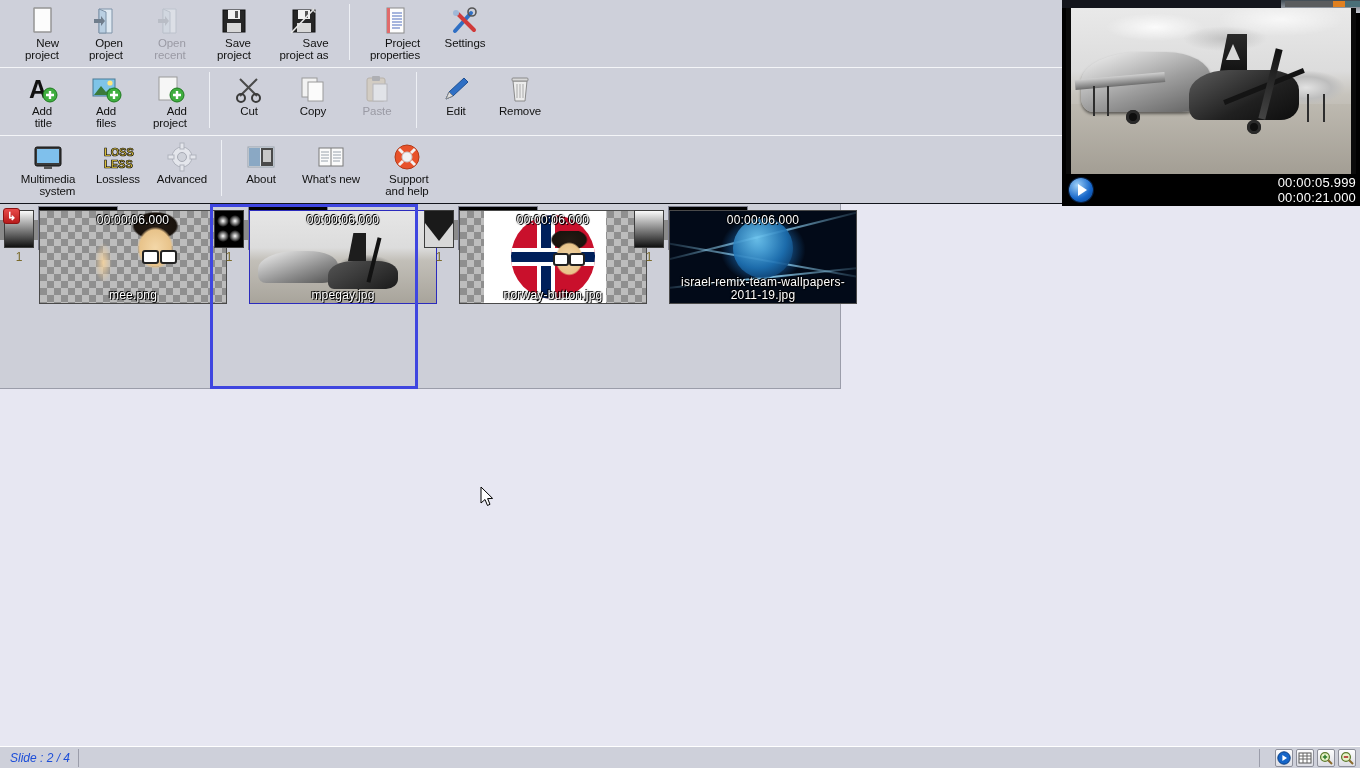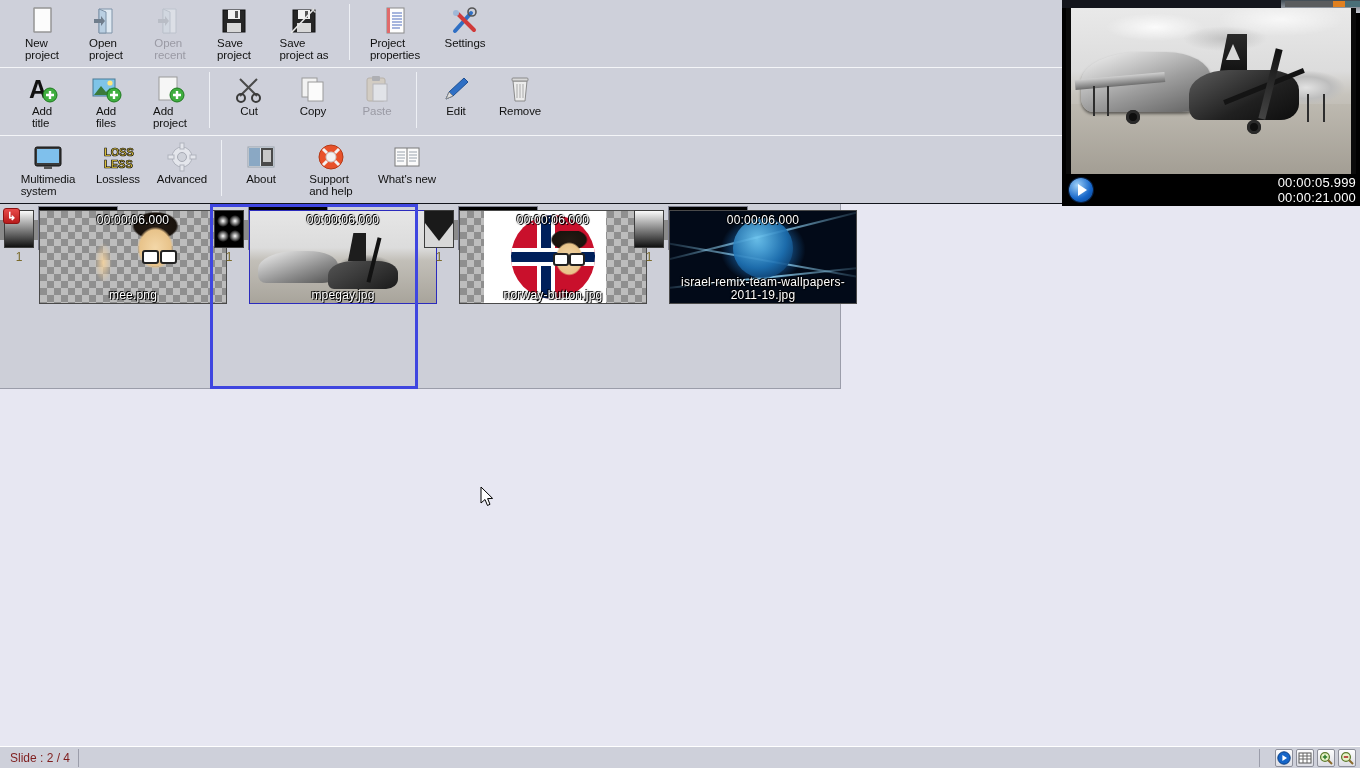--- a/index.html
+++ b/index.html
@@ -42,21 +42,21 @@
   .tb-item.wide { width: 76px; }
   .tb-item .icon {
     width: 32px; height: 32px;
     display: flex; align-items: center; justify-content: center;
     margin-bottom: 1px;
   }
   .tb-item .lbl {
     font-size: 11.5px;
     color: #111;
     line-height: 11.5px;
-    text-align: left;
+    text-align: right;
     white-space: pre-line;
     letter-spacing: -0.1px;
   }
   .tb-item.disabled .lbl { color: #9a9aa4; }
   .tb-item.disabled .icon { opacity: 0.45; }
 
   .tb-sep {
     width: 1px; height: 56px;
     margin: 4px 7px 0 7px;
     background: #a8aab4;
@@ -367,22 +367,23 @@
 
   
   .statusbar {
     position:absolute; left:0; bottom:0; width:1360px; height:22px;
     background:#ced0da; border-top:1px solid #ffffff;
   }
   .status-cell {
     position:absolute; left:2px; top:2px; height:18px;
     padding:0 8px;
     display:flex; align-items:center;
-    font-size:12px; color:#7f1d1d;
+    font-size:12px; color:#1d4ed8;
     border-right:1px solid #9b9daa;
+    font-style:italic;
   }
   .status-fill {
     position:absolute; left:82px; top:2px; right:100px; height:18px;
     border-right:1px solid #9b9daa;
   }
   .status-icons {
     position:absolute; right:4px; top:2px; height:18px;
     display:flex; gap:3px; align-items:center;
   }
   .sicon {
@@ -638,45 +639,45 @@
               <rect x="4" y="7" width="11" height="18" fill="#8aa8c4"></rect>
               <rect x="16" y="7" width="12" height="18" fill="#4a4a4a"></rect>
               <rect x="18" y="9" width="8" height="12" fill="#c8c8c8"></rect>
             </svg>
         </span>
         <span class="lbl">About</span>
       </div>
       <div class="tb-item wide">
         <span class="icon">
           <svg class="ico-svg" viewBox="0 0 32 32">
+              <rect x="4" y="7" width="24" height="18" fill="#fbfbfb" stroke="#7a7a7a"></rect>
+              <path d="M16 7 V25" stroke="#7a7a7a"></path>
+              <g stroke="#9aa3ad">
+                <path d="M6 11 H14 M6 14 H14 M6 17 H14 M6 20 H13"></path>
+                <path d="M18 11 H26 M18 14 H26 M18 17 H26 M18 20 H25"></path>
+              </g>
+            </svg>
+        </span>
+        <span class="lbl">What's new</span>
+      </div>
+      <div class="tb-item wide">
+        <span class="icon">
+          <svg class="ico-svg" viewBox="0 0 32 32">
               <circle cx="16" cy="16" r="12" fill="#e8522a" stroke="#b23a18"></circle>
               <circle cx="16" cy="16" r="5" fill="#f2f2f2" stroke="#c8c8c8"></circle>
               <g stroke="#f2f2f2" stroke-width="3">
                 <path d="M8 8 L12 12"></path>
                 <path d="M24 8 L20 12"></path>
                 <path d="M8 24 L12 20"></path>
                 <path d="M24 24 L20 20"></path>
               </g>
             </svg>
         </span>
         <span class="lbl">Support
 and help</span>
-      </div>
-      <div class="tb-item wide">
-        <span class="icon">
-          <svg class="ico-svg" viewBox="0 0 32 32">
-              <rect x="4" y="7" width="24" height="18" fill="#fbfbfb" stroke="#7a7a7a"></rect>
-              <path d="M16 7 V25" stroke="#7a7a7a"></path>
-              <g stroke="#9aa3ad">
-                <path d="M6 11 H14 M6 14 H14 M6 17 H14 M6 20 H13"></path>
-                <path d="M18 11 H26 M18 14 H26 M18 17 H26 M18 20 H25"></path>
-              </g>
-            </svg>
-        </span>
-        <span class="lbl">What's new</span>
       </div>
     </div>
   </div>
 
   <div class="preview">
     <div class="preview-top"></div>
   </div>
   <div class="win-frag">
     <div class="bar"></div>
       <div class="orange"></div>

